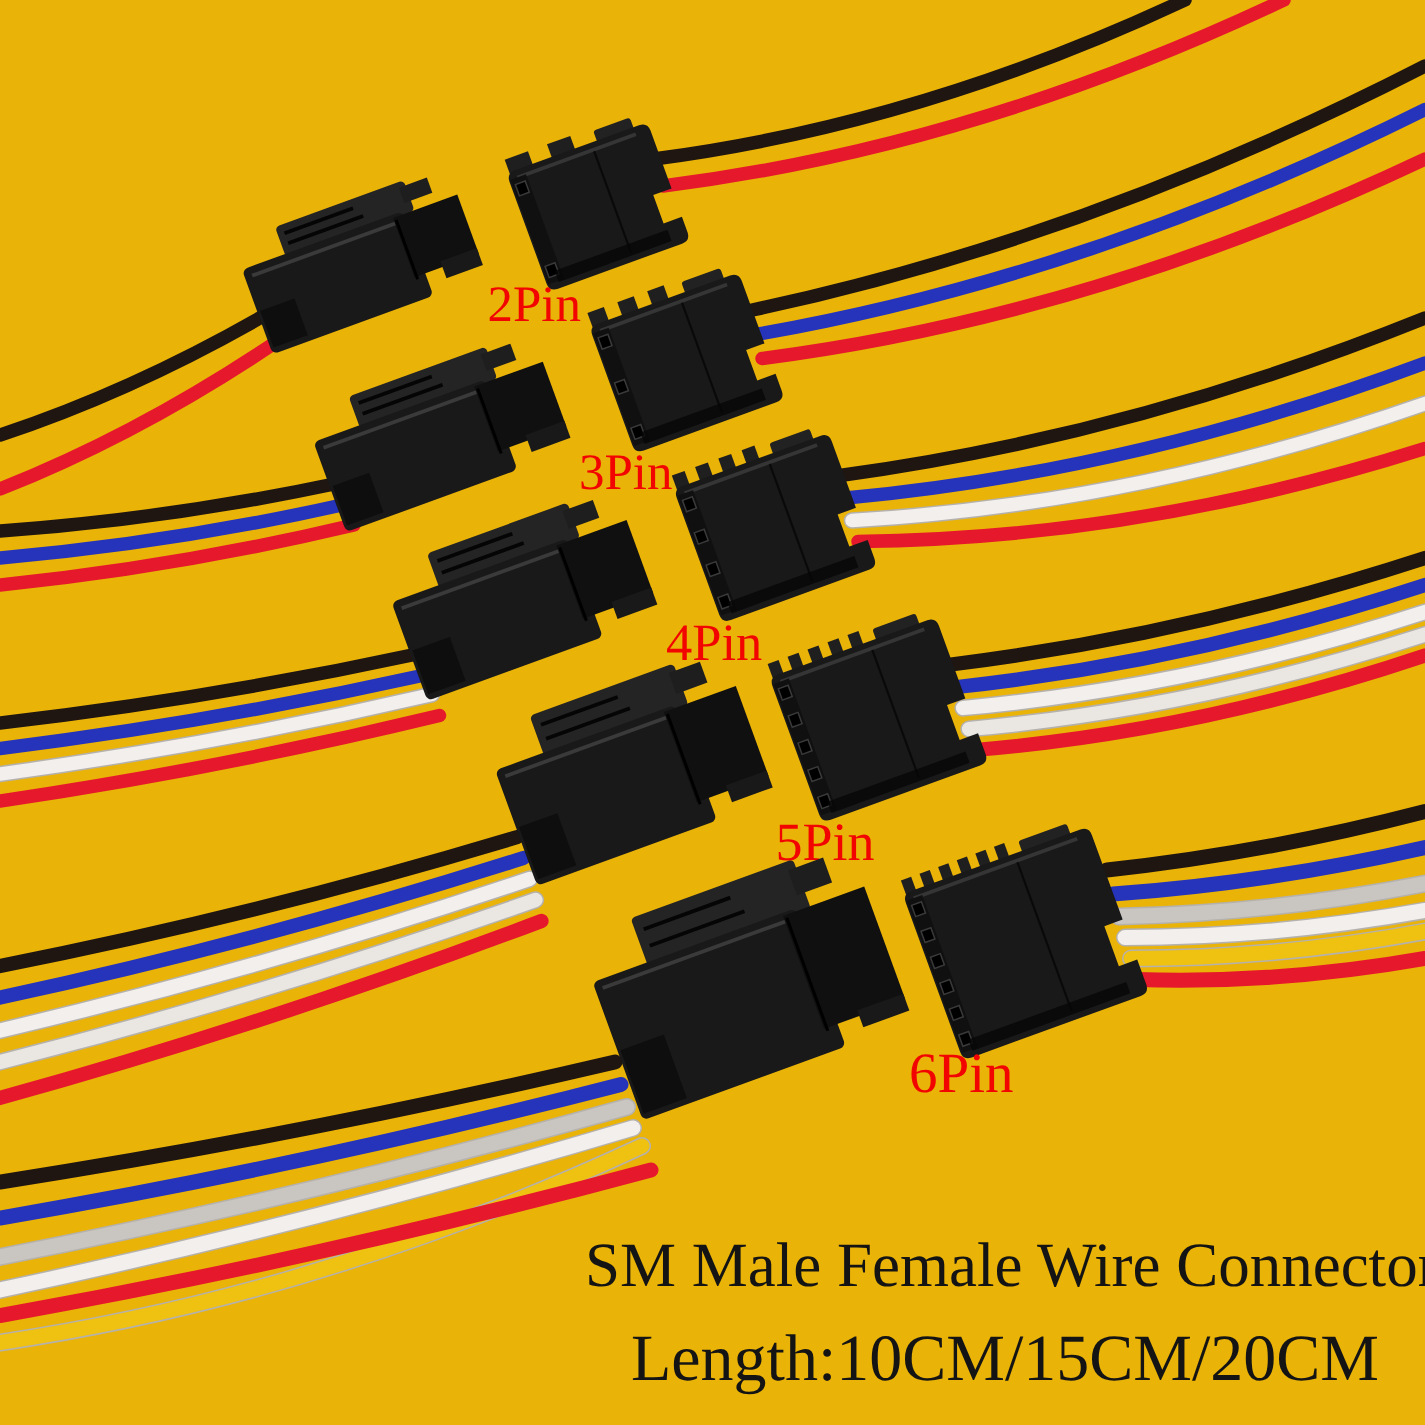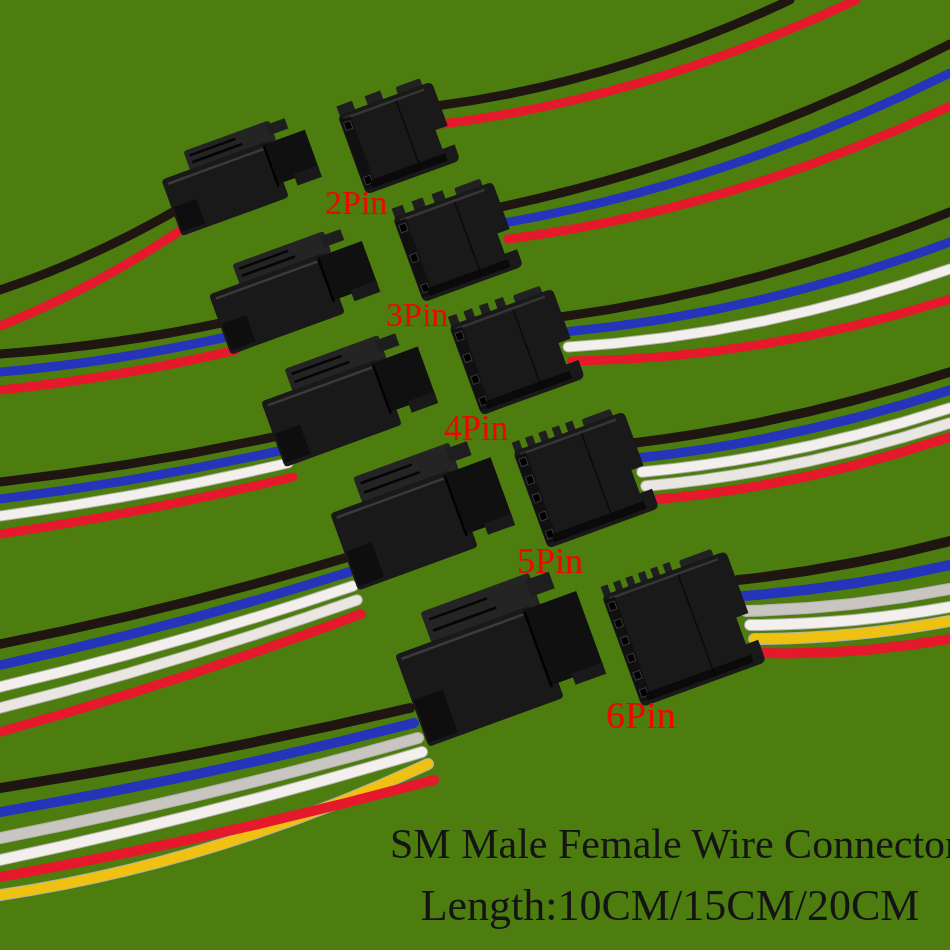--- a/index.html
+++ b/index.html
@@ -6,21 +6,21 @@
   #stage{position:relative;width:950px;height:950px;background:#fff;overflow:hidden;
          font-family:"Liberation Serif",serif;}
   #scene{position:absolute;left:0;top:0;}
   .cap{position:absolute;text-align:center;color:#141414;white-space:nowrap;}
   #cap1{left:390px;top:820px;width:560px;font-size:42px;}
   #cap2{left:390px;top:880px;width:560px;font-size:44px;}
 </style>
 </head>
 <body>
 
-<div id="stage" style="background: #4d7c0f;">
+<div id="stage" style="background: #eab308;">
   <svg id="scene" width="950" height="950" viewBox="0 0 950 950">
       <g>
         <path d="M 187 204 Q 93.5 259 0 290" fill="none" stroke="#201611" stroke-width="9" stroke-linecap="round"></path>
         <path d="M 193 222 Q 96.5 288 0 326" fill="none" stroke="#e6182b" stroke-width="9" stroke-linecap="round"></path>
         <path d="M 436 106 Q 613 83 790 0" fill="none" stroke="#201611" stroke-width="9" stroke-linecap="round"></path>
         <path d="M 442 124 Q 649 98 856 0" fill="none" stroke="#e6182b" stroke-width="9" stroke-linecap="round"></path>
       </g>
       <g transform="translate(243,182) rotate(-20)">
         <rect x="-45.6" y="-49.2" width="91.2" height="21.599999999999998" rx="3" fill="#242424"></rect>
         <line x1="-41.040000000000006" y1="-43.2" x2="7.6000000000000005" y2="-43.2" stroke="#050505" stroke-width="2.5"></line>

